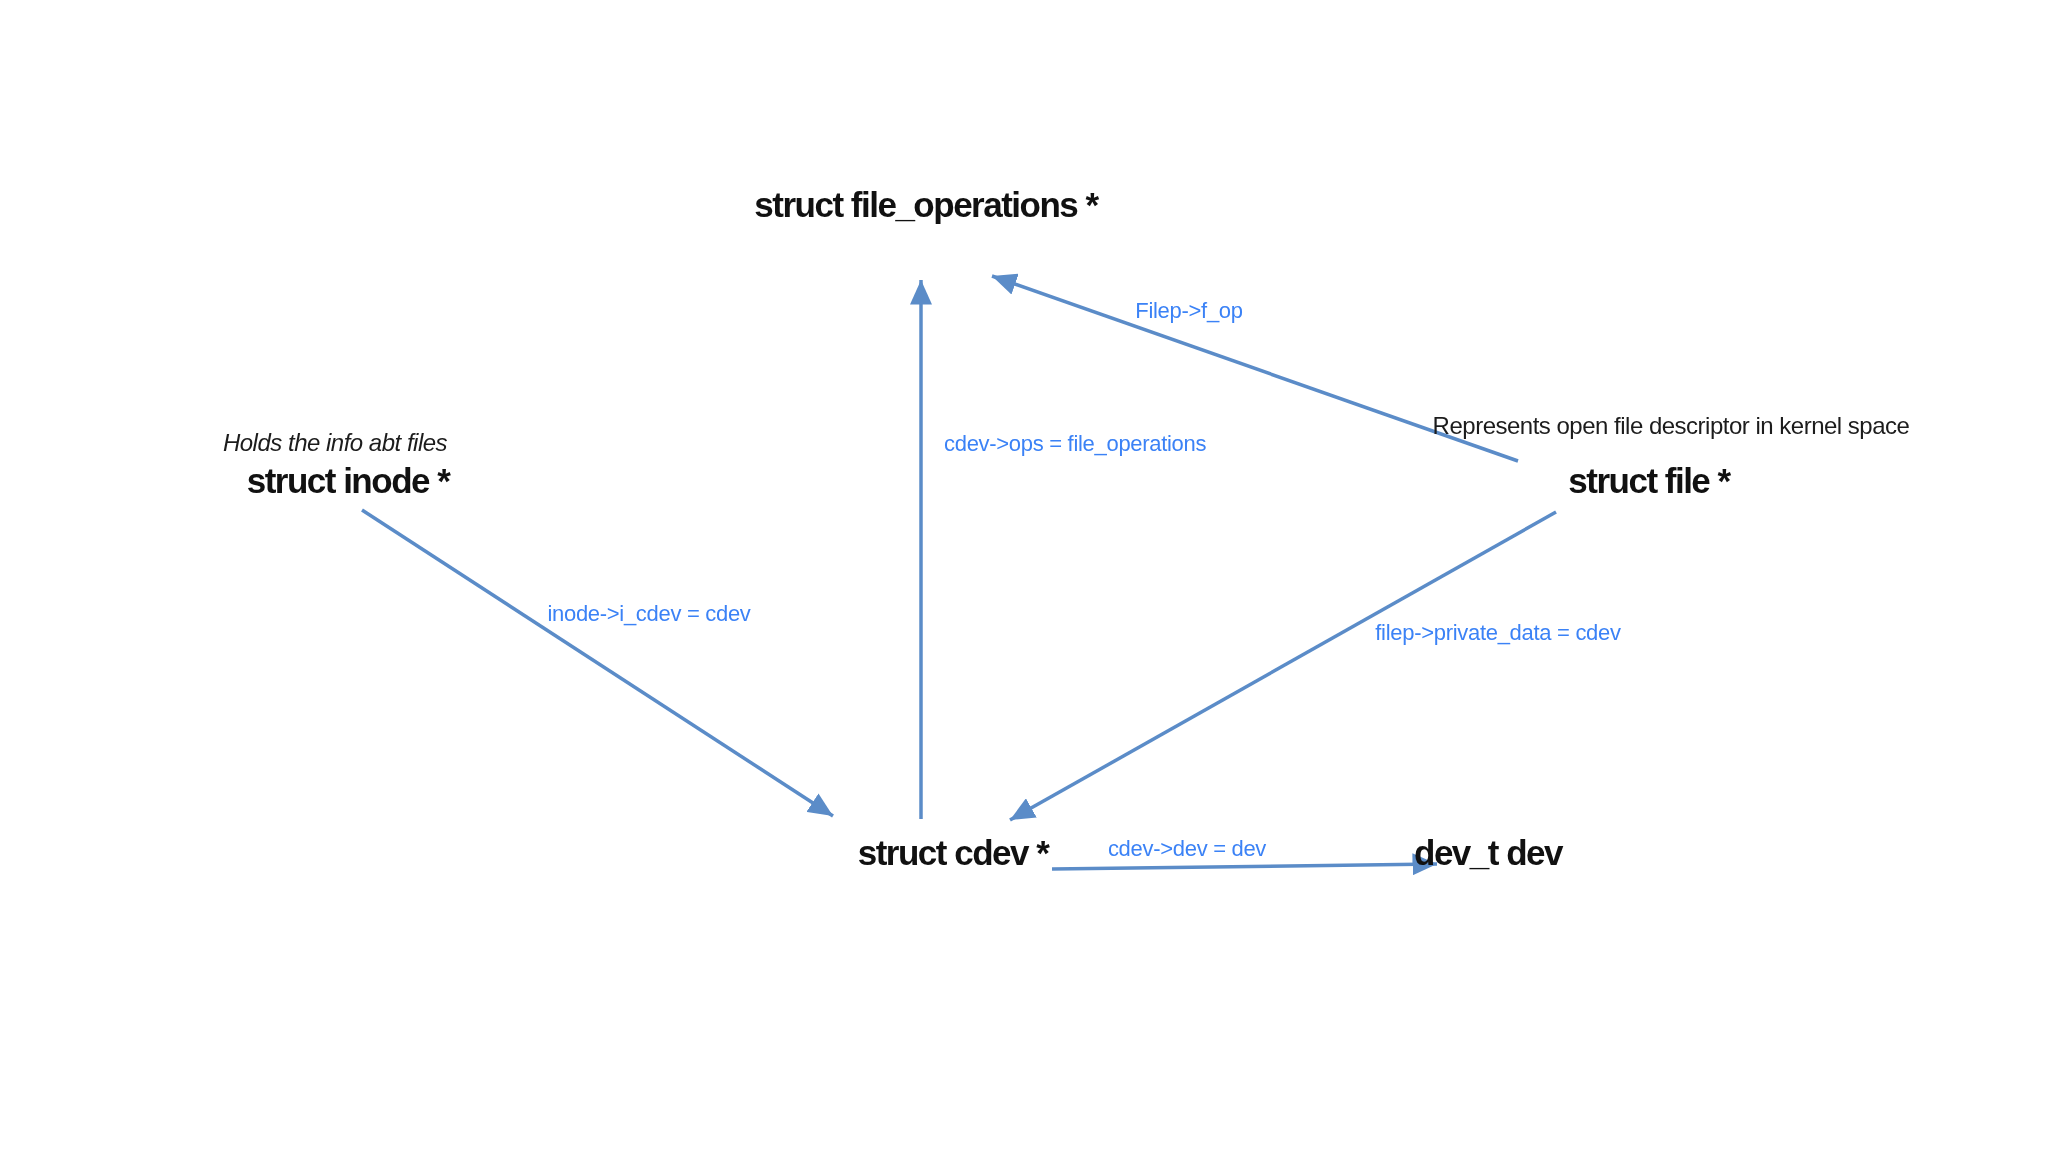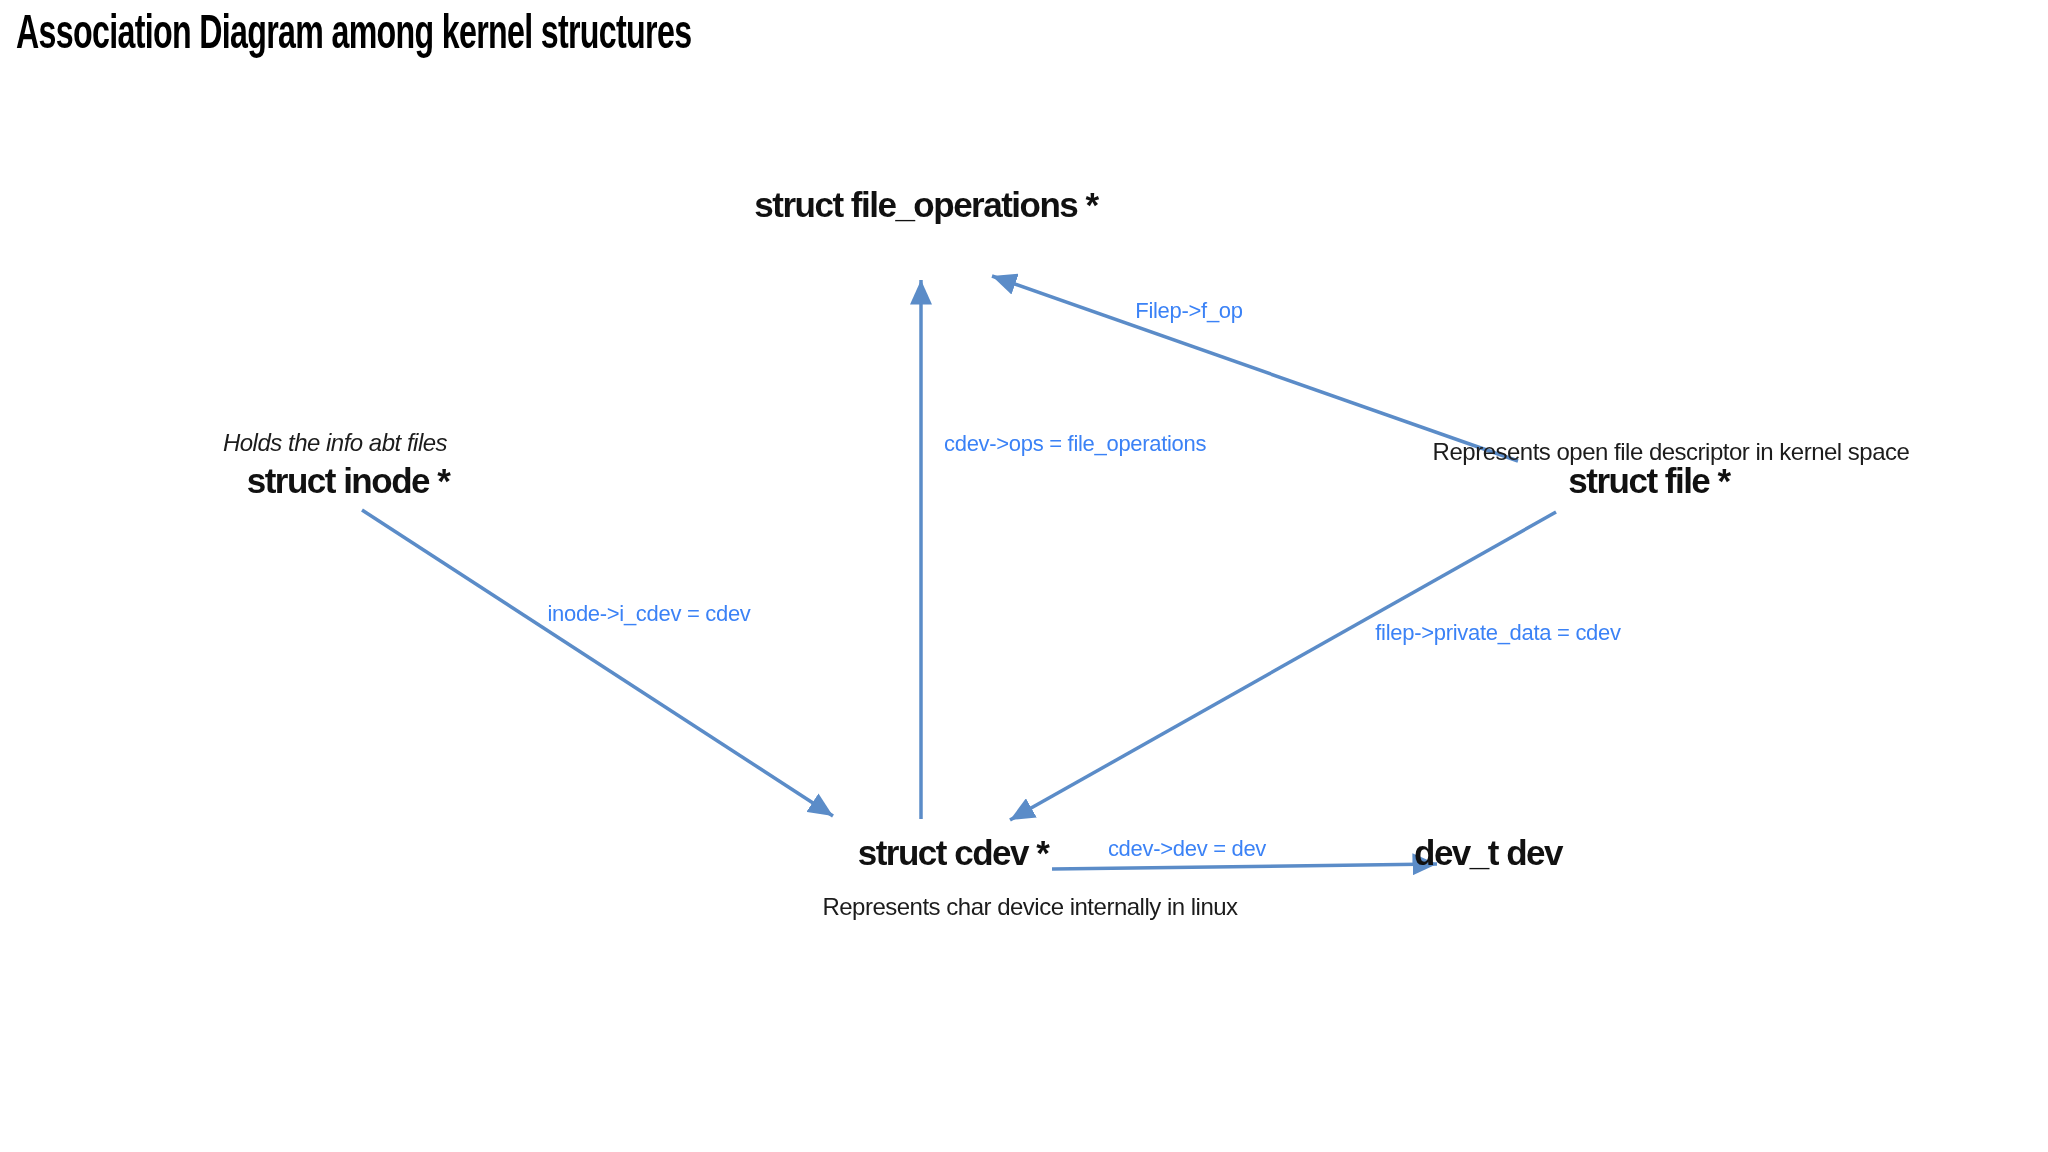--- a/index.html
+++ b/index.html
@@ -58,21 +58,21 @@
     transform: translate(-50%, -50%);
     color: #3b82f6;
   }
   .edge-label.left-anchored { transform: translateY(-50%); }
 
   
   #fo-desc        { left: 943px;  top: 162px; }
   #fo-name        { left: 926px;  top: 205px; }
   #inode-desc     { left: 335px;  top: 443px; font-style: italic; }
   #inode-name     { left: 348px;  top: 481px; }
-  #file-desc      { left: 1671px; top: 452px; }
+  #file-desc      { left: 1671px; top: 426px; }
   #file-name      { left: 1649px; top: 481px; }
   #cdev-name      { left: 953px;  top: 853px; }
   #cdev-desc      { left: 1030px; top: 907px; }
   #dev-name       { left: 1488px; top: 853px; }
 
   #lbl-filep-fop      { left: 1189px; top: 311px; }
   #lbl-cdev-ops       { left: 932px;  top: 444px; margin-left: 12px; }
   #lbl-inode-icdev    { left: 649px;  top: 614px; }
   #lbl-filep-private  { left: 1498px; top: 633px; }
   #lbl-cdev-dev       { left: 1187px; top: 849px; text-align: right; }
@@ -88,34 +88,30 @@
         <path d="M0,0 L10,4.5 L0,9 Z"></path>
       </marker>
     </defs>
     <line class="arrow-line" x1="921" y1="819" x2="921" y2="280" marker-end="url(#arrowhead)"></line>
     <line class="arrow-line" x1="1518" y1="461" x2="992" y2="276" marker-end="url(#arrowhead)"></line>
     <line class="arrow-line" x1="362" y1="510" x2="833" y2="816" marker-end="url(#arrowhead)"></line>
     <line class="arrow-line" x1="1556" y1="512" x2="1010" y2="820" marker-end="url(#arrowhead)"></line>
     <line class="arrow-line" x1="1052" y1="869" x2="1437" y2="864" marker-end="url(#arrowhead)"></line>
   </svg>
 
-  <div class="txt slide-title">
-    <span class="squeeze">Association Diagram among kernel structures</span>
-  </div>
 
   <div class="txt node-name" id="fo-name">struct file_operations *</div>
 
   <div class="txt node-desc" id="inode-desc">Holds the info abt files</div>
   <div class="txt node-name" id="inode-name">struct inode *</div>
 
   <div class="txt node-desc" id="file-desc">Represents open file descriptor in kernel space</div>
   <div class="txt node-name" id="file-name">struct file *</div>
 
   <div class="txt node-name" id="cdev-name">struct cdev *</div>
-  <div class="txt node-desc" id="cdev-desc">Represents char device internally in linux</div>
 
   <div class="txt node-name" id="dev-name">dev_t dev</div>
 
   <div class="txt edge-label" id="lbl-filep-fop">Filep-&gt;f_op</div>
   <div class="txt edge-label left-anchored" id="lbl-cdev-ops">cdev-&gt;ops = file_operations</div>
   <div class="txt edge-label" id="lbl-inode-icdev">inode-&gt;i_cdev = cdev</div>
   <div class="txt edge-label" id="lbl-filep-private">filep-&gt;private_data = cdev</div>
   <div class="txt edge-label" id="lbl-cdev-dev">cdev-&gt;dev = dev</div>
 
 </div>

